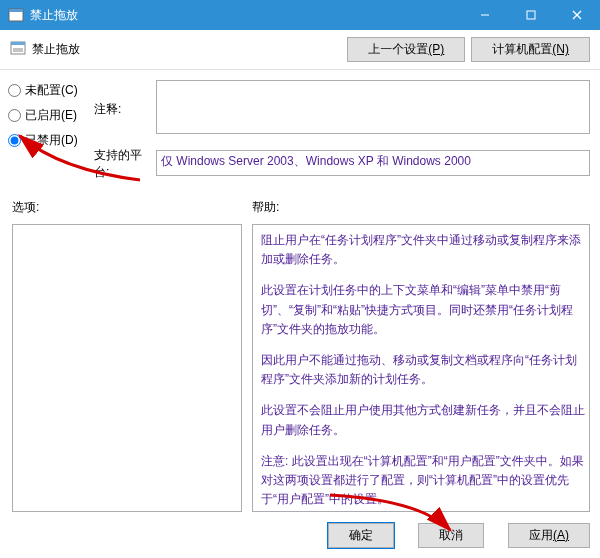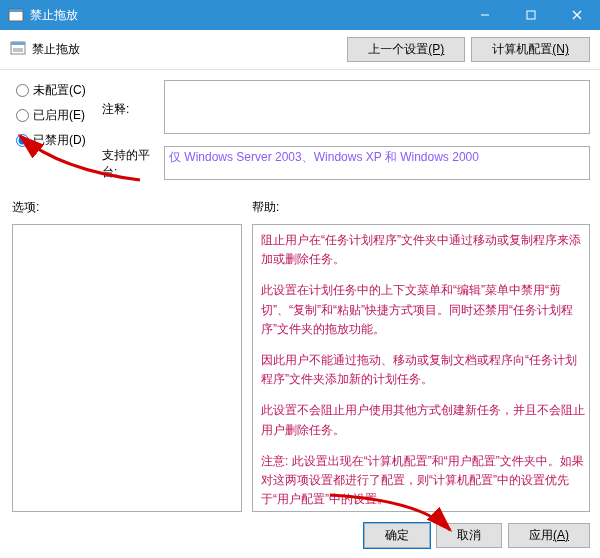--- a/index.html
+++ b/index.html
@@ -8,42 +8,42 @@
   .titlebar .icon { width: 16px; height: 16px; margin-right: 6px; display: inline-flex; align-items: center; justify-content: center; }
   .titlebar .title { flex: 1; font-size: 12px; }
   .titlebar .winctrl { width: 46px; height: 30px; display: flex; align-items: center; justify-content: center; cursor: pointer; }
 
   .topbar { height: 40px; display: flex; align-items: center; padding: 0 10px; border-bottom: 1px solid #e0e0e0; }
   .topbar .left { display: flex; align-items: center; gap: 6px; flex: 1; }
   .topbar .navbtns { display: flex; gap: 6px; }
   .btn { background: #e1e1e1; border: 1px solid #adadad; padding: 3px 20px; cursor: pointer; min-width: 80px; text-align: center; }
   .btn .accel { text-decoration: underline; }
 
-  .midgrid { display: flex; padding: 10px 10px 6px 16px; }
+  .midgrid { display: flex; padding: 10px 10px 6px 8px; }
   .radios { width: 86px; padding-top: 2px; }
   .radios label { display: flex; align-items: center; gap: 4px; margin-bottom: 8px; cursor: pointer; }
   .radios input[type=radio] { cursor: pointer; }
   .fields { flex: 1; }
   .fieldrow { display: flex; margin-bottom: 8px; align-items: center; }
   .fieldrow .lbl { width: 62px; padding-top: 2px; }
   .fieldrow .val { flex: 1; }
   .commentbox { width: 100%; height: 54px; border: 1px solid #abadb3; background: #fff; resize: none; padding: 2px 4px; overflow-y: scroll; }
-  .platformbox { width: 100%; height: 34px; border: 1px solid #abadb3; background: #fff; padding: 2px 4px; overflow-y: scroll; color: #8b5cf6; }
+  .platformbox { width: 100%; height: 26px; border: 1px solid #abadb3; background: #fff; padding: 2px 4px; overflow-y: scroll; color: #4c1d95; }
 
   .lowersplit { display: flex; padding: 0 10px 0 12px; gap: 10px; }
   .col { display: flex; flex-direction: column; }
   .col.left { width: 230px; }
   .col.right { flex: 1; }
   .colhead { margin-bottom: 8px; }
   .panel { border: 1px solid #abadb3; background: #fff; height: 288px; overflow: hidden; position: relative; }
   .panel.left-panel { height: 288px; }
   .helpinner { height: 100%; overflow-y: scroll; padding: 6px 4px 6px 8px; }
-  .helpinner p { margin-bottom: 12px; line-height: 1.6; color: #be185d; }
+  .helpinner p { margin-bottom: 12px; line-height: 1.6; color: #4c1d95; }
 
-  .footer { position: absolute; bottom: 10px; right: 10px; display: flex; gap: 6px; }
+  .footer { position: absolute; bottom: 10px; right: 10px; display: flex; gap: 24px; }
   .footer .btn { min-width: 62px; }
   .footer .btn.default { outline: 1px solid #0078d7; }
 
   .arrow-svg { position: absolute; pointer-events: none; z-index: 50; }
 </style>
 </head>
 <body>
 
 <div class="titlebar">
   <span class="icon">

